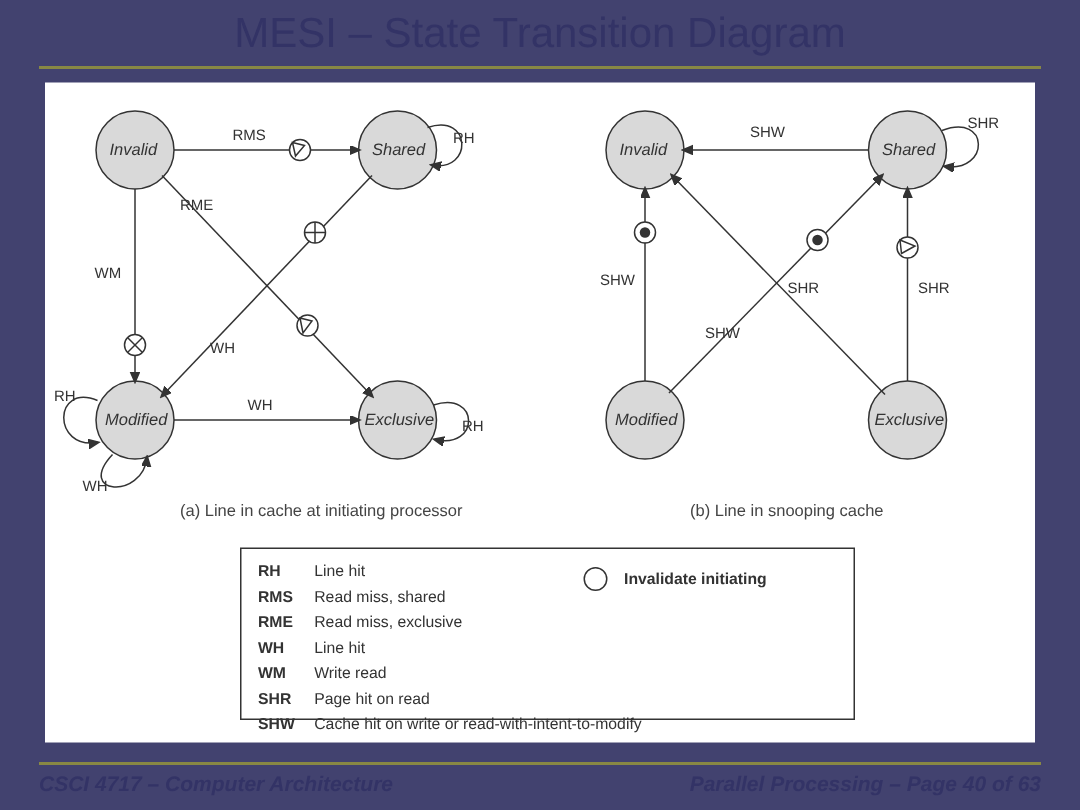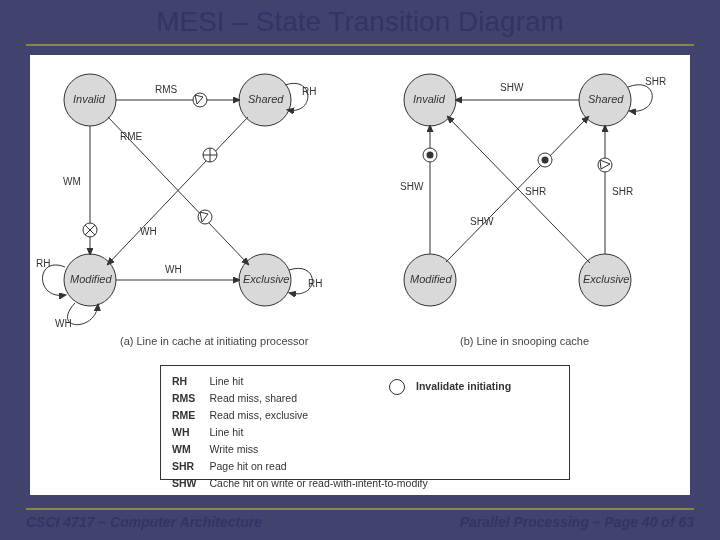--- a/index.html
+++ b/index.html
@@ -151,21 +151,21 @@
       <tr>
             <td><b>RME</b></td>
             <td>Read miss, exclusive</td>
           </tr>
       <tr>
             <td><b>WH</b></td>
             <td>Line hit</td>
           </tr>
       <tr>
             <td><b>WM</b></td>
-            <td>Write miss</td>
+            <td>Write read</td>
           </tr>
       <tr>
             <td><b>SHR</b></td>
             <td>Page hit on read</td>
           </tr>
       <tr>
             <td><b>SHW</b></td>
             <td>Cache hit on write or read-with-intent-to-modify</td>
           </tr>
     </tbody>

